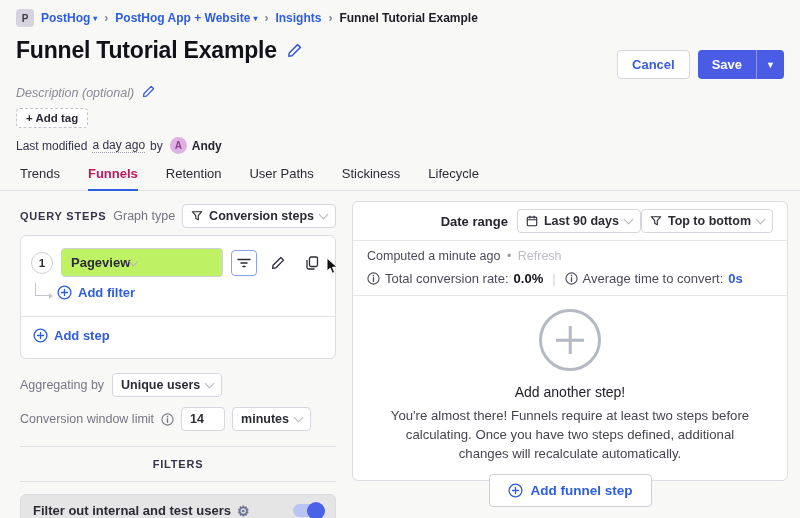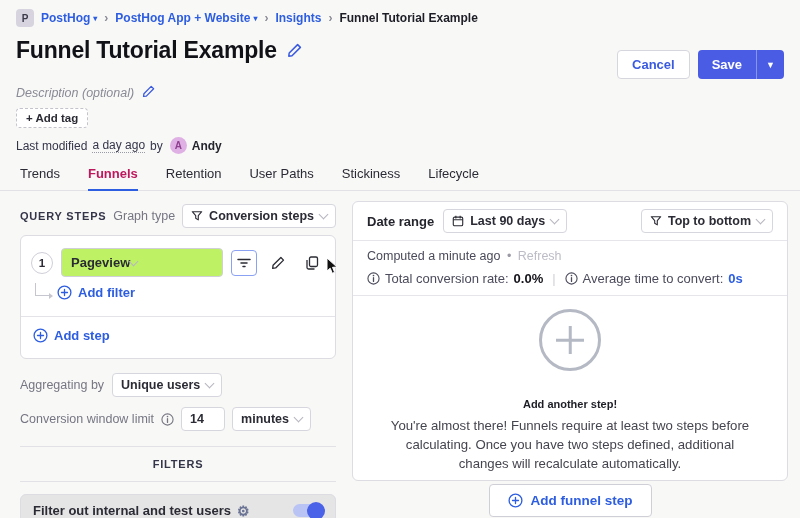--- a/index.html
+++ b/index.html
@@ -73,37 +73,37 @@
   .hdiv { border:none; border-top:1px solid #e2e2e6; margin-top:15px; }
   .filters-label { margin-top:11px; }
   .filter-card { background:#e5e5e5; border:1px solid #dcdce2; border-radius:6px; margin-top:12px; padding:8px 12px; display:flex; align-items:center; }
   .filter-card-label { font-size:13px; font-weight:600; color:#2b2b35; display:flex; align-items:center; gap:6px; }
   .gear { color:#6b7494; font-size:14px; line-height:1; cursor:pointer; }
   .toggle { margin-left:auto; width:30px; height:13px; background:#b9c4f5; border-radius:7px; position:relative; cursor:pointer; }
   .toggle .knob { position:absolute; right:-2px; top:-2.5px; width:18px; height:18px; border-radius:50%; background:#4a62e8; }
 
   
   .result-card { background:#fff; border:1px solid #dcdce2; border-radius:6px; height:280px; display:flex; flex-direction:column; }
-  .rc-header { display:flex; align-items:center; justify-content:space-between; padding:7px 14px; border-bottom:1px solid #e6e6ea; }
+  .rc-header { display:flex; align-items:center; justify-content:flex-end; padding:7px 14px; border-bottom:1px solid #e6e6ea; }
   .rc-header-left { display:flex; align-items:center; gap:9px; }
   .bold-label { font-size:13px; font-weight:700; color:#25252e; }
   .rc-computed { padding:8px 14px 2px 14px; font-size:12.5px; color:#4a4a5a; }
   .rc-computed .dot { color:#9a9aa6; margin:0 3px; }
   .rc-computed .refresh { color:#bcbcc6; }
   .rc-stats { display:flex; align-items:center; gap:9px; padding:6px 14px 9px 14px; font-size:13px; color:#4b4b5c; border-bottom:1px solid #e6e6ea; }
   .stat { display:flex; align-items:center; gap:5px; }
   .stat .val-dark { font-weight:700; color:#111118; }
   .stat .val-blue { font-weight:700; color:#2d5de0; }
   .stat-sep { color:#d0d0d8; }
   .rc-empty { flex:1; display:flex; flex-direction:column; align-items:center; padding-top:13px; }
   .big-plus { width:62px; height:62px; border:3px solid #b4b9c4; border-radius:50%; position:relative; }
   .big-plus:before, .big-plus:after { content:""; position:absolute; background:#b4b9c4; }
   .big-plus:before { left:50%; top:14px; bottom:14px; width:2.5px; transform:translateX(-50%); }
   .big-plus:after { top:50%; left:14px; right:14px; height:2.5px; transform:translateY(-50%); }
-  .empty-title { margin-top:27px; font-size:11px; font-weight:700; color:#1d1d26; }
+  .empty-title { margin-top:13px; font-size:14px; font-weight:400; color:#1d1d26; }
   .empty-body { margin-top:6px; width:88%; text-align:center; font-size:13.2px; line-height:1.45; color:#45454f; }
   .btn-add-funnel { margin-top:11px; display:inline-flex; align-items:center; gap:8px; background:#fff; border:1px solid #cfcfd8; border-radius:4px; padding:8px 18px; color:#2d5de0; font-size:13.5px; font-weight:600; cursor:pointer; }
   .docs-link { margin-top:13px; display:inline-flex; align-items:center; gap:5px; color:#2d5de0; font-size:13px; font-weight:600; cursor:pointer; }
 
   .cursor { position:absolute; left:326px; top:257px; }
   svg { display:block; }
 </style>
 </head>
 <body>
 

